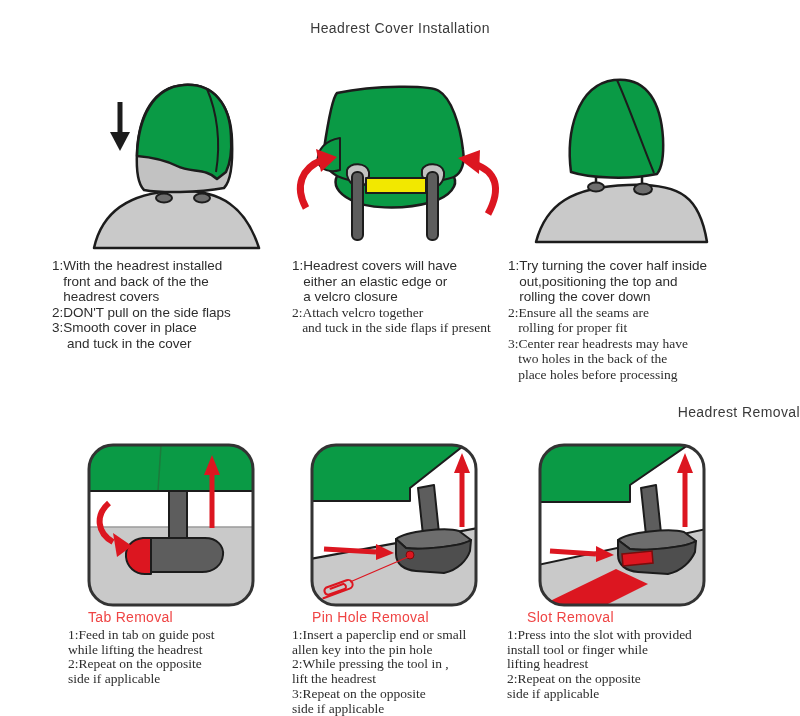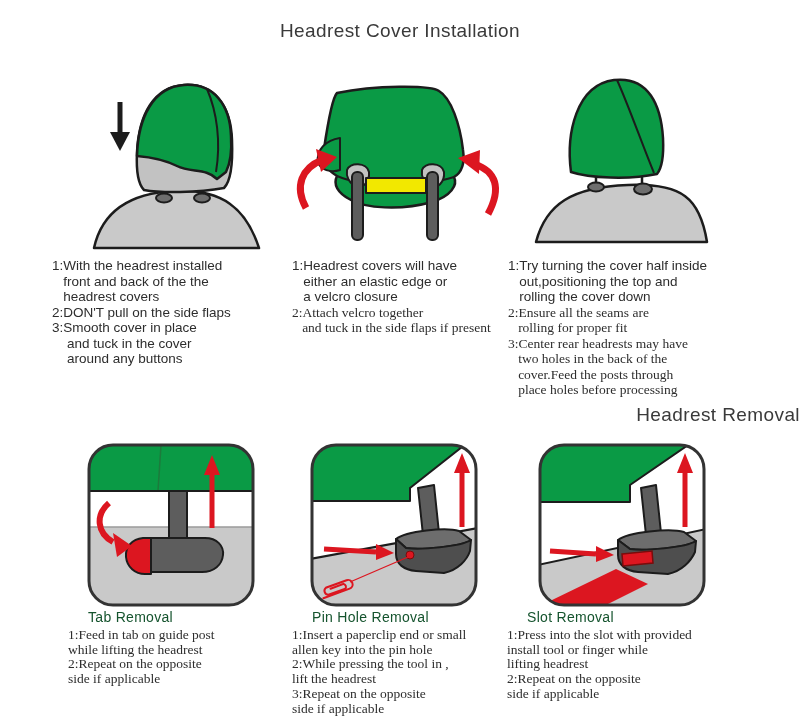--- a/index.html
+++ b/index.html
@@ -1,27 +1,27 @@
 <!DOCTYPE html>
 <html style="--green: #0a9a45; --seatgray: #c9c9c9; --headrestgray: #c2c2c2; --postgray: #5d5d5d; --boxtop: #6d6d6d; --boxfront: #4e4e4e; --grommet: #6e6e6e; --red: #dc1620; --yellow: #f2e800; --ink: #1c1c1c;"><head>
 <meta charset="utf-8">
 <style>
   html,body{margin:0;padding:0;background:#fff;}
   .sheet{position:relative;width:800px;height:716px;background:#fff;overflow:hidden;
          font-family:"Liberation Sans",sans-serif;color:#2d2d2d;}
-  .title{position:absolute;left:0;right:0;text-align:center;font-size:19px;
+  .title{position:absolute;left:0;right:0;text-align:center;font-size:14px;
          font-weight:400;color:#3a3a3a;letter-spacing:.4px;}
   .t1{top:20px;}
   .t2{top:404px;text-align:right;}
   .illus,.panel{position:absolute;}
   .txt{position:absolute;font-size:13.5px;line-height:15.5px;}
   .txt .line{white-space:pre;}
   .serif{font-family:"Liberation Serif",serif;}
   .removal-block{position:absolute;font-size:13.5px;line-height:14.8px;}
-  .method-title{font-family:"Liberation Sans",sans-serif;font-size:14px;color:#14532d;
+  .method-title{font-family:"Liberation Sans",sans-serif;font-size:14px;color:#ef4444;
                 margin:0 0 3px 20px;letter-spacing:.3px;}
   
   .f-green{fill:var(--green);}
   .f-seat{fill:var(--seatgray);}
   .f-hr{fill:var(--headrestgray);}
   .f-post{fill:var(--postgray);}
   .f-boxtop{fill:var(--boxtop);}
   .f-boxfront{fill:var(--boxfront);}
   .f-grommet{fill:var(--grommet);}
   .f-red{fill:var(--red);}
@@ -84,21 +84,20 @@
   </svg>
 
   <div class="txt" style="left:52px;top:258px">
     <div>
         <div class="line">1:With the headrest installed</div>
         <div class="line">   front and back of the the</div>
         <div class="line">   headrest covers</div>
         <div class="line">2:DON'T pull on the side flaps</div>
         <div class="line">3:Smooth cover in place</div>
         <div class="line">    and tuck in the cover</div>
-        <div class="line">    around any buttons</div>
       </div>
     <div class="serif"></div>
   </div>
   <div class="txt" style="left:292px;top:258px">
     <div>
         <div class="line">1:Headrest covers will have</div>
         <div class="line">   either an elastic edge or</div>
         <div class="line">   a velcro closure</div>
       </div>
     <div class="serif">
@@ -110,21 +109,20 @@
     <div>
         <div class="line">1:Try turning the cover half inside</div>
         <div class="line">   out,positioning the top and</div>
         <div class="line">   rolling the cover down</div>
       </div>
     <div class="serif">
         <div class="line">2:Ensure all the seams are</div>
         <div class="line">   rolling for proper fit</div>
         <div class="line">3:Center rear headrests may have</div>
         <div class="line">   two holes in the back of the</div>
-        <div class="line">   cover.Feed the posts through</div>
         <div class="line">   place holes before processing</div>
       </div>
   </div>
 
   <div class="title t2">Headrest Removal</div>
 
   <svg class="panel" style="left:87px;top:443px" width="168" height="164" viewBox="0 0 168 164">
     <defs>
         <clipPath id="clipP1">
           <rect x="2" y="2" width="164" height="160" rx="24"></rect>

